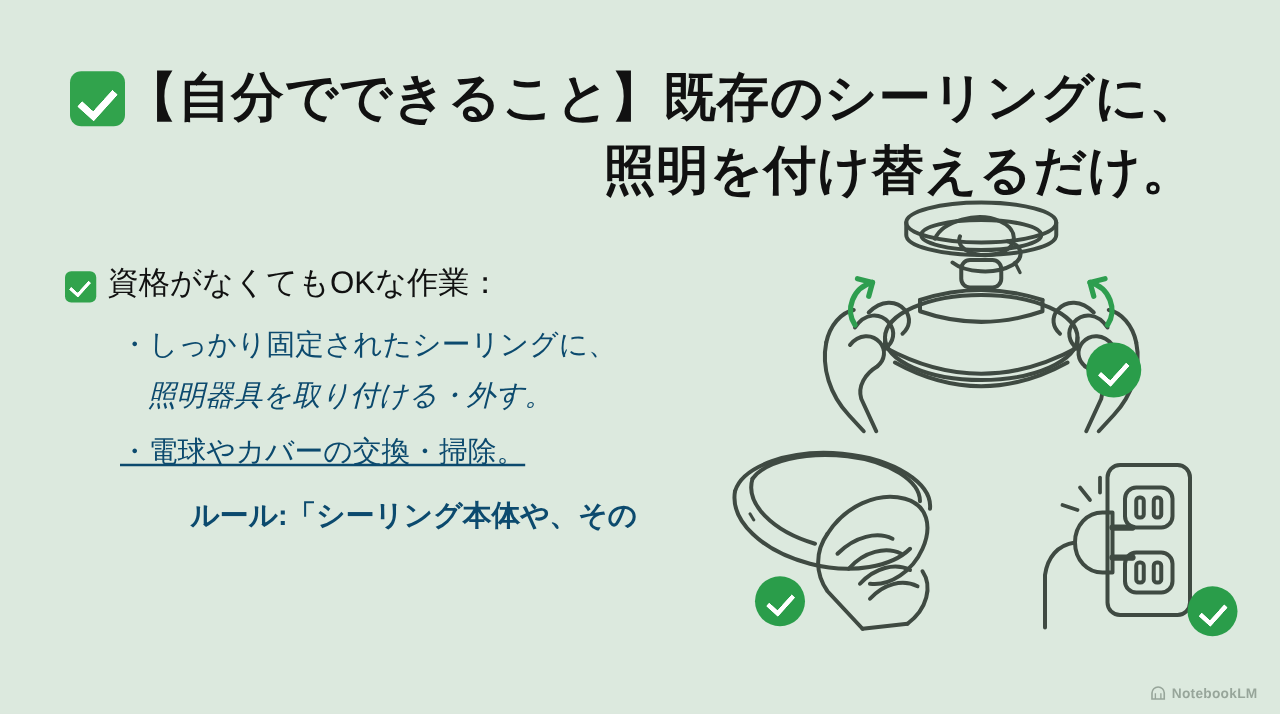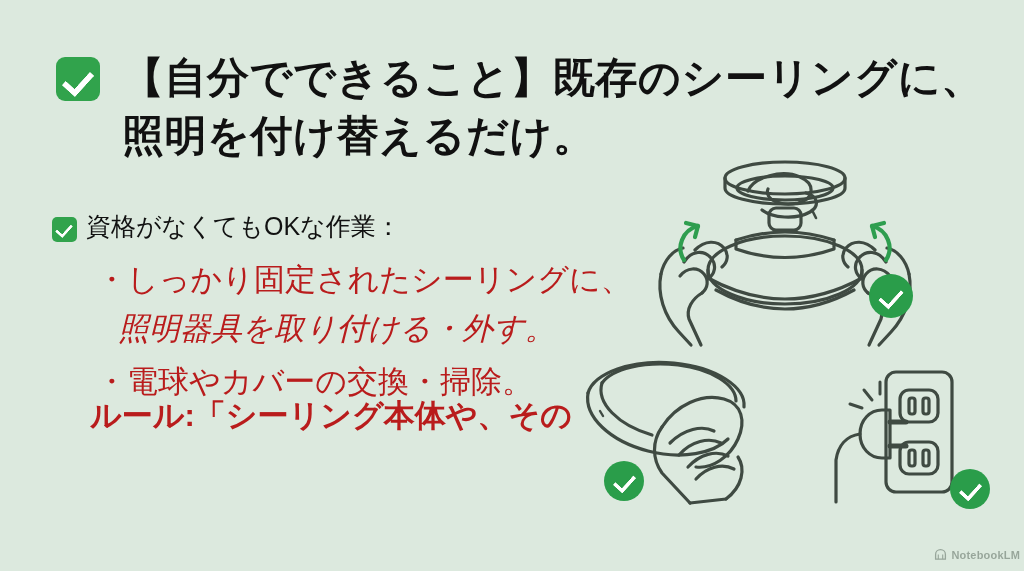--- a/index.html
+++ b/index.html
@@ -24,21 +24,20 @@
   
   #title-block {
     position: absolute;
     left: 56px;
     top: 50px;
     width: 900px;
   }
   #title-line1 {
     display: flex;
     align-items: flex-start;
-    gap: 22px;
   }
   .check-square {
     flex: 0 0 auto;
     width: 44px;
     height: 44px;
     border-radius: 9px;
     background: #31a34c;
     position: relative;
     margin-top: 7px;
   }
@@ -77,20 +76,21 @@
   }
   #title-line2 {
     font-size: 42px;
     font-weight: bold;
     line-height: 1.34;
     letter-spacing: 0.5px;
     color: #111111;
     margin-left: 66px;
     margin-top: 2px;
     white-space: nowrap;
+    text-align: right;
   }
 
   
   #body-block {
     position: absolute;
     left: 52px;
     top: 212px;
     width: 520px;
   }
   #body-heading {
@@ -102,33 +102,33 @@
     font-size: 25px;
     line-height: 1.0;
     color: #111111;
     white-space: nowrap;
   }
   #body-heading .body-line {
     font-size: 25px;
     padding-top: 2px;
   }
   .bullet-line {
-    font-size: 31px;
+    font-size: 23px;
     line-height: 1.0;
-    color: #b91c1c;
+    color: #0c4a6e;
     white-space: nowrap;
   }
   .indent-1 { margin-left: 44px; }
   .indent-2 { margin-left: 66px; font-style: italic; }
   .indent-3 { margin-left: 38px; }
   .indent-4 { margin-left: 12px; }
   .gap-a { margin-top: 22px; }
   .gap-b { margin-top: 18px; }
-  .gap-c { margin-top: 22px; }
-  .gap-d { margin-top: 3px; }
+  .gap-c { margin-top: 22px; text-decoration: underline; }
+  .gap-d { margin-top: 28px; text-align: center; }
   .gap-e { margin-top: 18px; }
   .rule-line {
     font-weight: bold;
   }
 
   
   .illus { position: absolute; }
   #illus-ceiling  { left: 640px; top: 158px; }
   #illus-wipe     { left: 578px; top: 355px; }
   #illus-plug     { left: 808px; top: 362px; }
@@ -156,21 +156,21 @@
   }
   #badge-wipe::after { left: 13.5px; top: 10px; width: 9px; height: 17px; }
   #badge-plug {
     left: 950px; top: 469px; width: 40px; height: 40px;
   }
   #badge-plug::after { left: 13.5px; top: 10px; width: 9px; height: 17px; }
 
   
   #watermark {
     position: absolute;
-    right: 4px;
+    right: 18px;
     bottom: 10px;
     display: flex;
     align-items: center;
     gap: 4px;
     opacity: 0.42;
   }
   #watermark-text {
     font-size: 11px;
     font-weight: bold;
     color: #3a4a3e;

